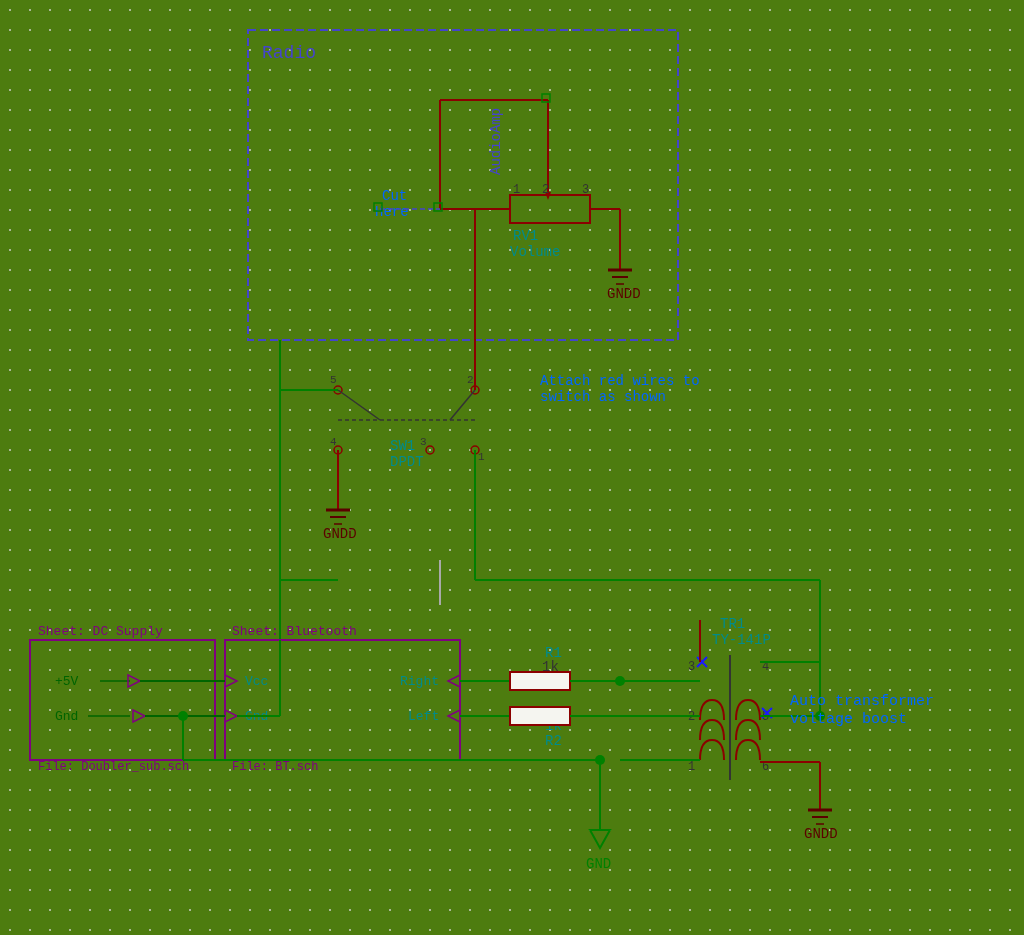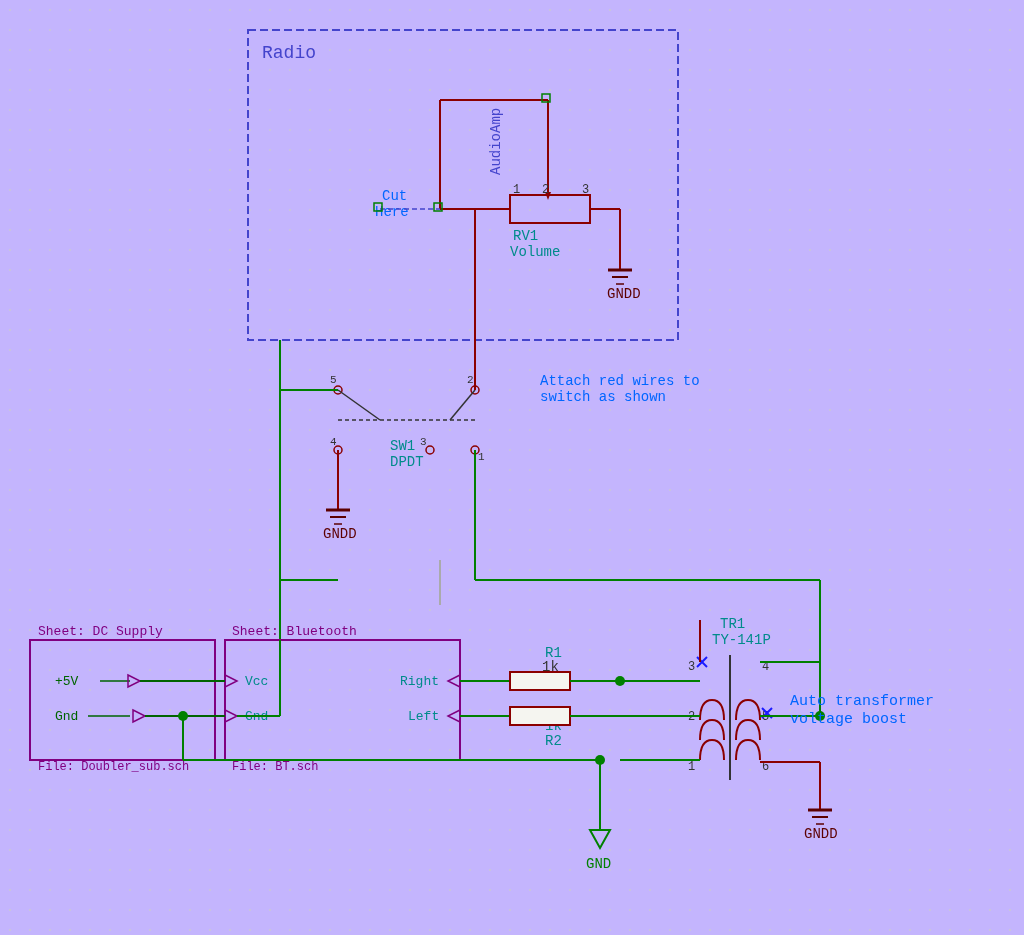--- a/index.html
+++ b/index.html
@@ -8,21 +8,21 @@
       font-family: 'Courier New', monospace;
       width: 1024px;
       height: 935px;
       overflow: hidden;
       position: relative;
     }
     #schematic-canvas {
       width: 1024px;
       height: 935px;
       position: relative;
-      background: #c4b5fd;
+      background: #4d7c0f;
     }
     svg {
       position: absolute;
       top: 0;
       left: 0;
       width: 1024px;
       height: 935px;
     }
   </style>
 </head>

